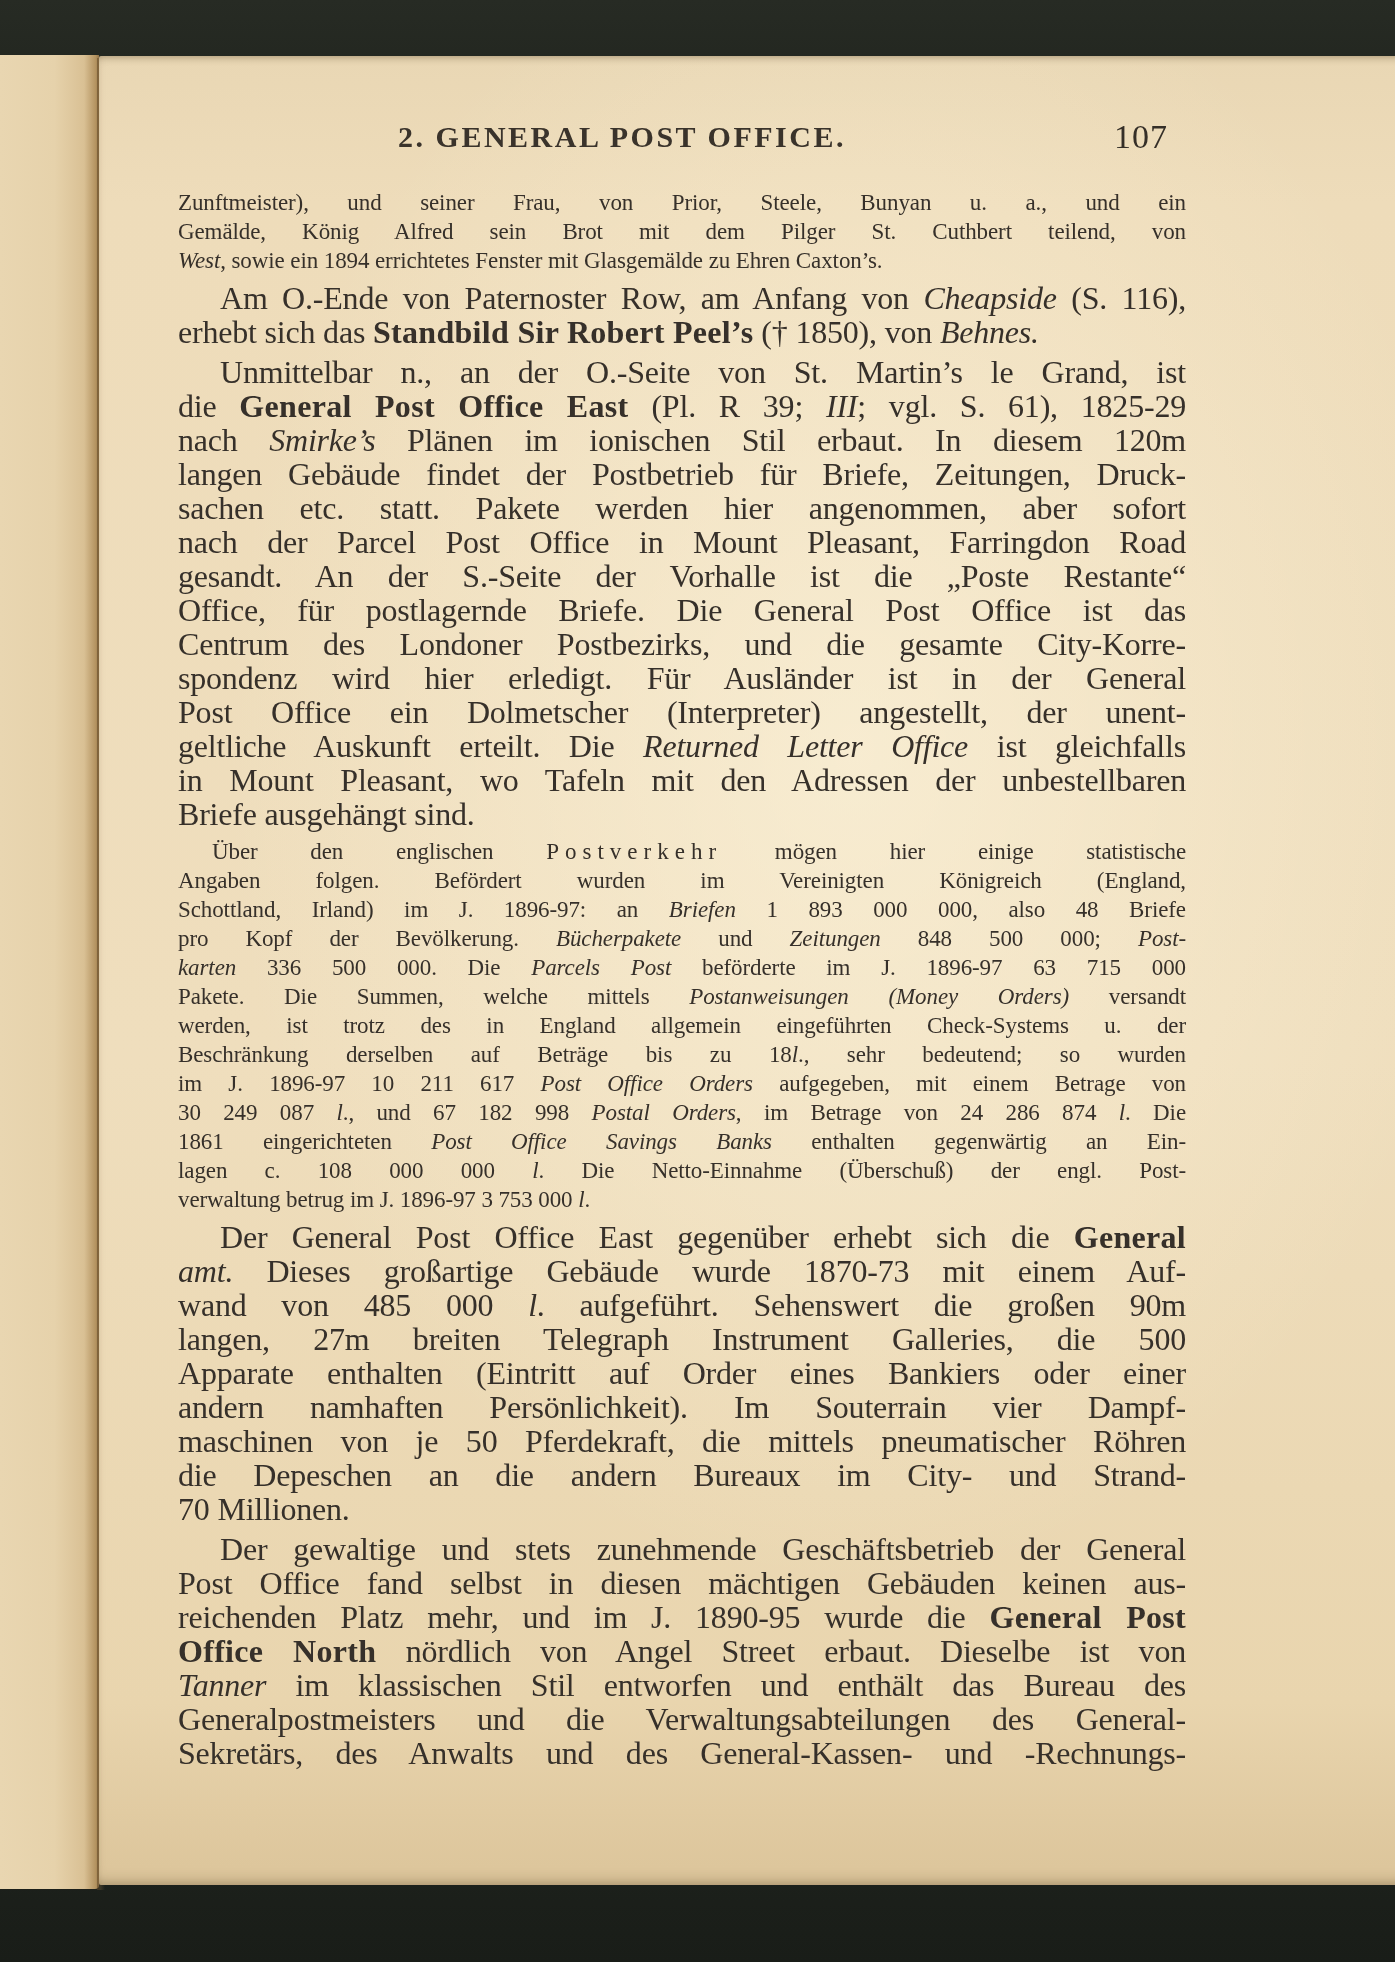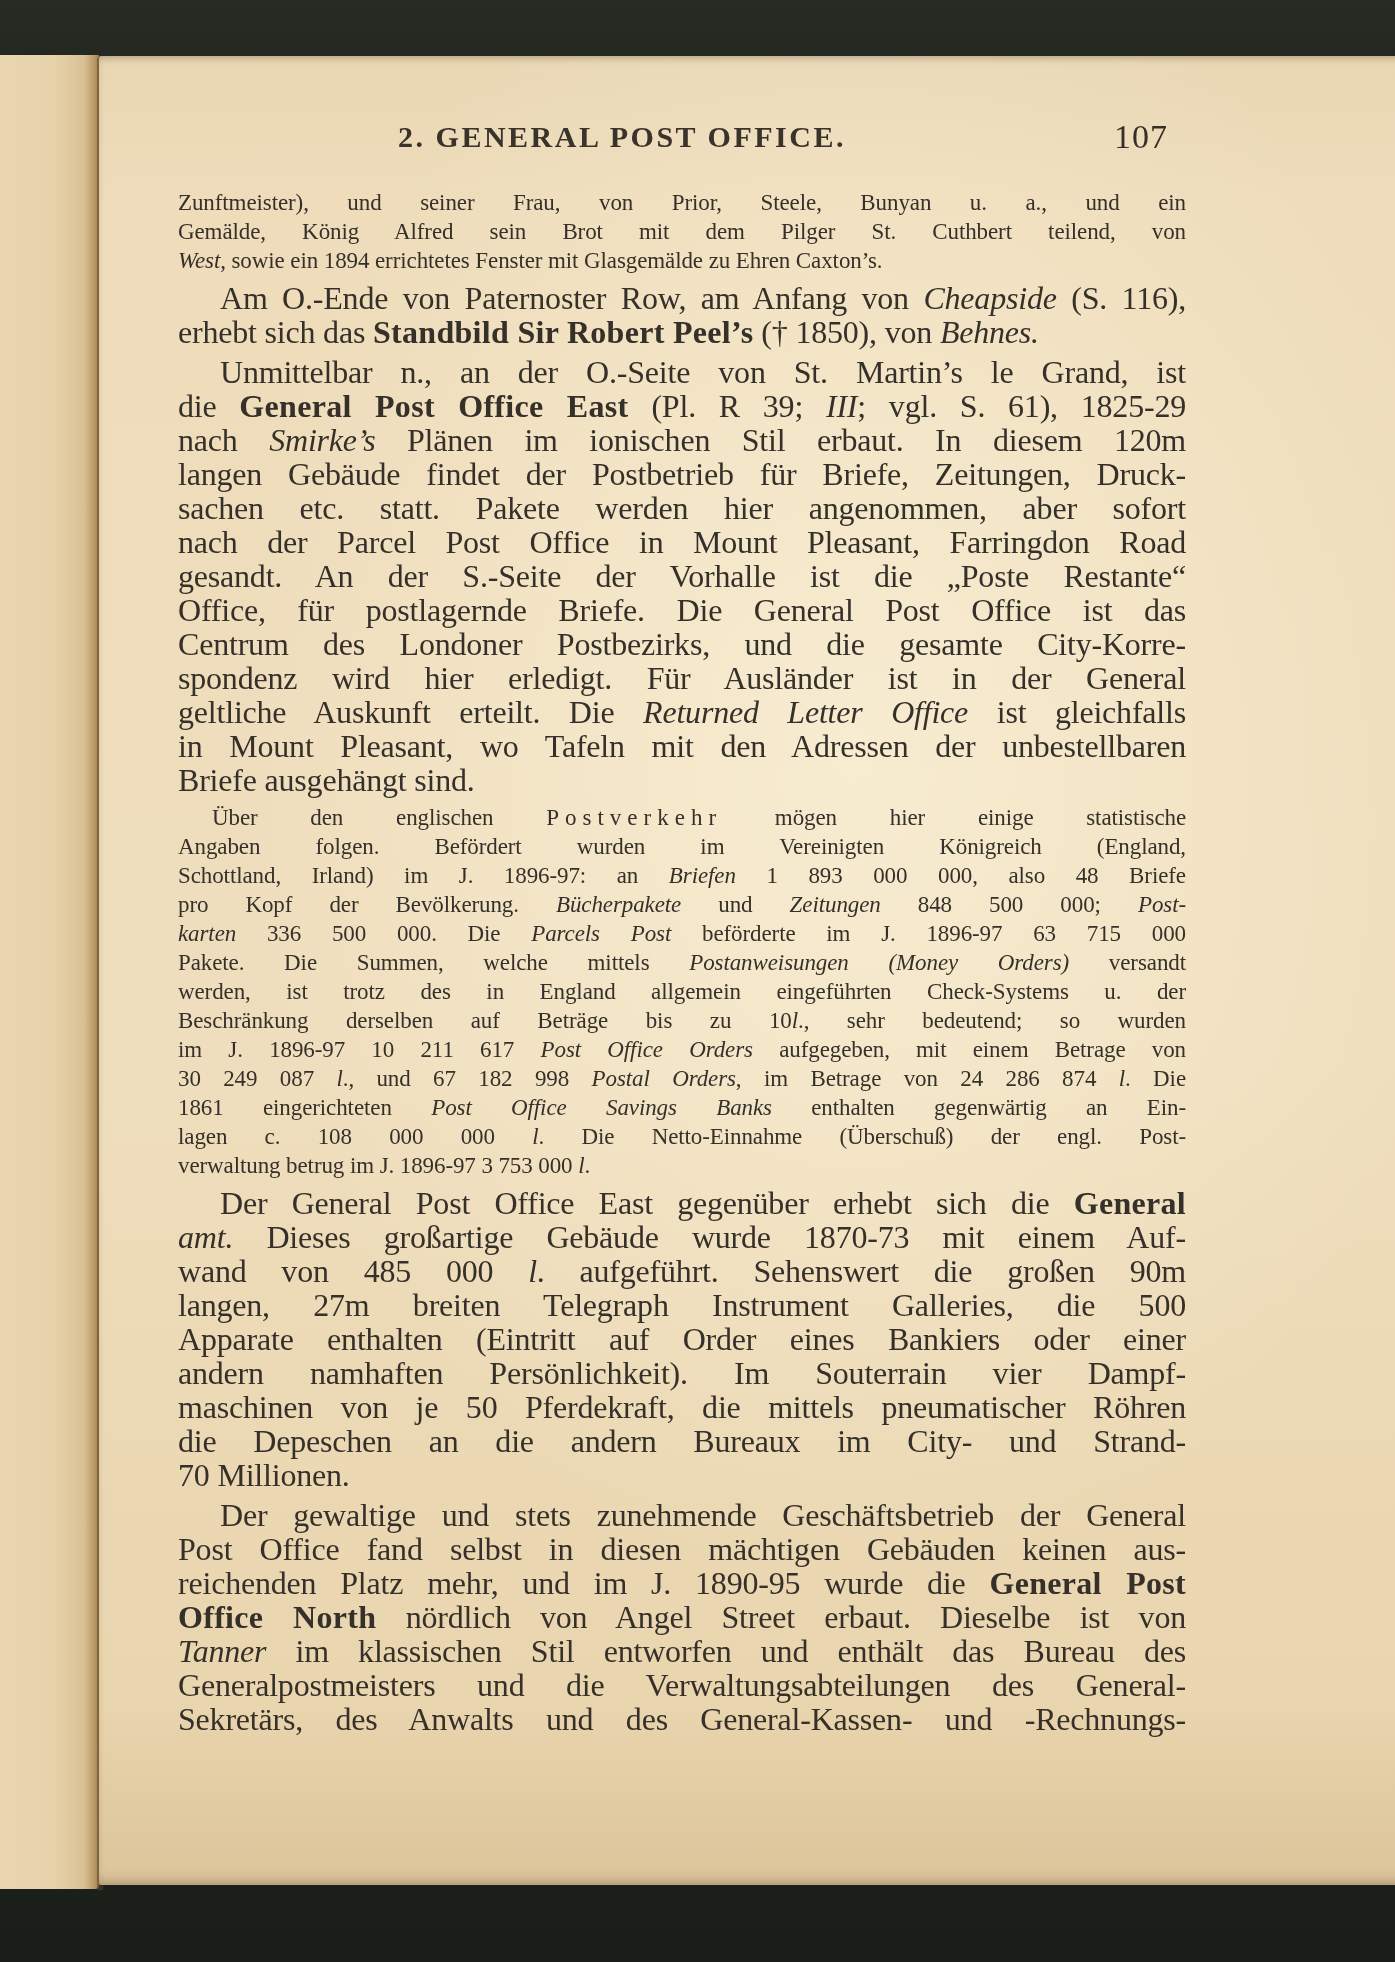--- a/index.html
+++ b/index.html
@@ -84,33 +84,34 @@
             <div class="line"><span>Unmittelbar n., an der O.-Seite von St. Martin’s le Grand, ist</span></div>
             <div class="line"><span>die </span><span class="b">General Post Office East</span><span> (Pl. R 39; </span><span class="i">III</span><span>; vgl. S. 61), 1825-29</span></div>
             <div class="line"><span>nach </span><span class="i">Smirke’s</span><span> Plänen im ionischen Stil erbaut. In diesem 120m</span></div>
             <div class="line"><span>langen Gebäude findet der Postbetrieb für Briefe, Zeitungen, Druck-</span></div>
             <div class="line"><span>sachen etc. statt. Pakete werden hier angenommen, aber sofort</span></div>
             <div class="line"><span>nach der Parcel Post Office in Mount Pleasant, Farringdon Road</span></div>
             <div class="line"><span>gesandt. An der S.-Seite der Vorhalle ist die „Poste Restante“</span></div>
             <div class="line"><span>Office, für postlagernde Briefe. Die General Post Office ist das</span></div>
             <div class="line"><span>Centrum des Londoner Postbezirks, und die gesamte City-Korre-</span></div>
             <div class="line"><span>spondenz wird hier erledigt. Für Ausländer ist in der General</span></div>
+            <div class="line"><span>Post Office ein Dolmetscher (Interpreter) angestellt, der unent-</span></div>
             <div class="line"><span>geltliche Auskunft erteilt. Die </span><span class="i">Returned Letter Office</span><span> ist gleichfalls</span></div>
             <div class="line"><span>in Mount Pleasant, wo Tafeln mit den Adressen der unbestellbaren</span></div>
             <div class="line last"><span>Briefe ausgehängt sind.</span></div>
           </div>
           <div class="para small indent">
             <div class="line"><span>Über den englischen </span><span class="g">Postverkehr</span><span> mögen hier einige statistische</span></div>
             <div class="line"><span>Angaben folgen. Befördert wurden im Vereinigten Königreich (England,</span></div>
             <div class="line"><span>Schottland, Irland) im J. 1896-97: an </span><span class="i">Briefen</span><span> 1 893 000 000, also 48 Briefe</span></div>
             <div class="line"><span>pro Kopf der Bevölkerung. </span><span class="i">Bücherpakete</span><span> und </span><span class="i">Zeitungen</span><span> 848 500 000; </span><span class="i">Post-</span></div>
             <div class="line"><span class="i">karten</span><span> 336 500 000. Die </span><span class="i">Parcels Post</span><span> beförderte im J. 1896-97 63 715 000</span></div>
             <div class="line"><span>Pakete. Die Summen, welche mittels </span><span class="i">Postanweisungen (Money Orders)</span><span> versandt</span></div>
             <div class="line"><span>werden, ist trotz des in England allgemein eingeführten Check-Systems u. der</span></div>
-            <div class="line"><span>Beschränkung derselben auf Beträge bis zu 10</span><span class="i">l</span><span>., sehr bedeutend; so wurden</span></div>
+            <div class="line"><span>Beschränkung derselben auf Beträge bis zu 18</span><span class="i">l</span><span>., sehr bedeutend; so wurden</span></div>
             <div class="line"><span>im J. 1896-97 10 211 617 </span><span class="i">Post Office Orders</span><span> aufgegeben, mit einem Betrage von</span></div>
             <div class="line"><span>30 249 087 </span><span class="i">l</span><span>., und 67 182 998 </span><span class="i">Postal Orders</span><span>, im Betrage von 24 286 874 </span><span class="i">l</span><span>. Die</span></div>
             <div class="line"><span>1861 eingerichteten </span><span class="i">Post Office Savings Banks</span><span> enthalten gegenwärtig an Ein-</span></div>
             <div class="line"><span>lagen c. 108 000 000 </span><span class="i">l</span><span>. Die Netto-Einnahme (Überschuß) der engl. Post-</span></div>
             <div class="line last"><span>verwaltung betrug im J. 1896-97 3 753 000 </span><span class="i">l</span><span>.</span></div>
           </div>
           <div class="para normal indent">
             <div class="line"><span>Der General Post Office East gegenüber erhebt sich die </span><span class="b">General</span></div>
             <div class="line"><span class="i">amt.</span><span> Dieses großartige Gebäude wurde 1870-73 mit einem Auf-</span></div>
             <div class="line"><span>wand von 485 000 </span><span class="i">l</span><span>. aufgeführt. Sehenswert die großen 90m</span></div>

